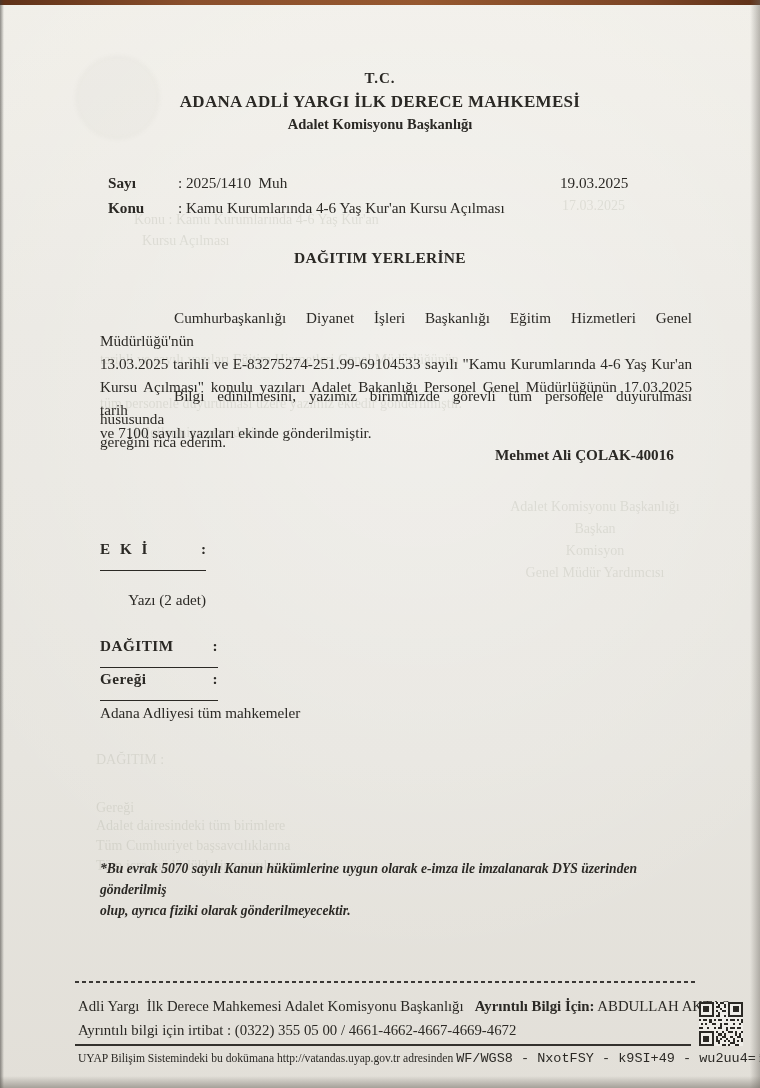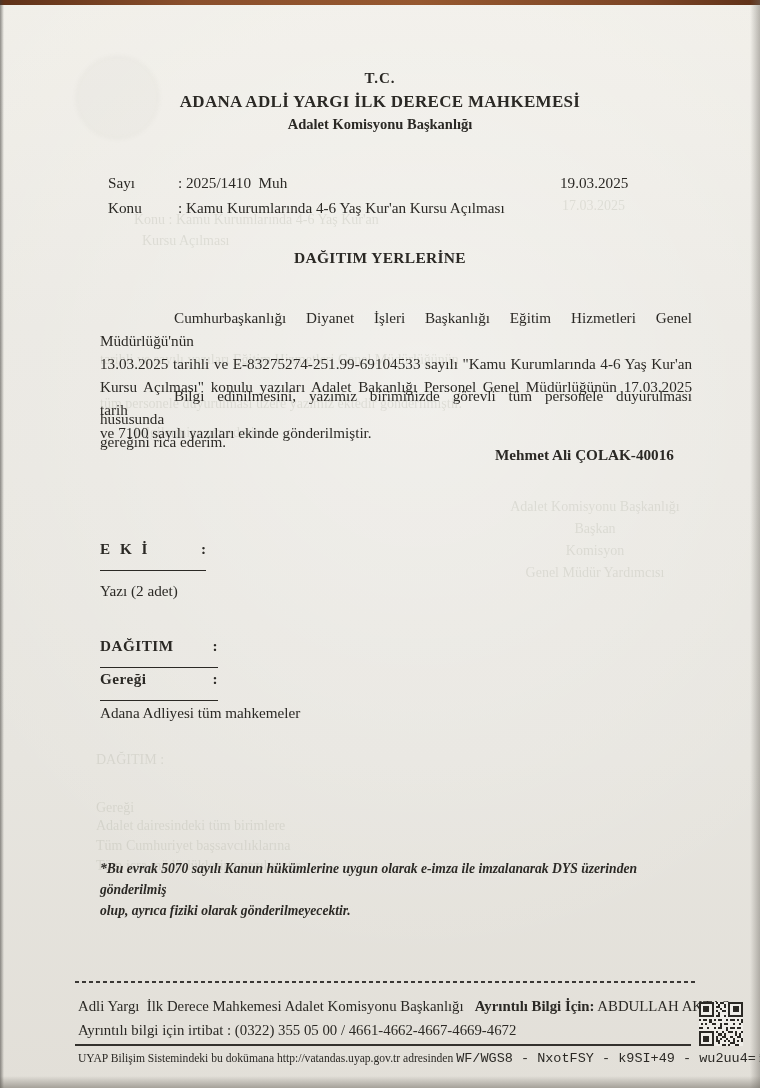--- a/index.html
+++ b/index.html
@@ -27,21 +27,21 @@
 
   .abs{position:absolute;}
   .b{font-weight:bold;}
   .center{text-align:center;width:100%;}
 
   .tc{top:70px;font-size:15px;letter-spacing:1px;}
   .court{top:92px;font-size:17px;letter-spacing:.3px;}
   .office{top:116px;font-size:14.5px;}
 
   .meta-row{left:108px;font-size:15.2px;display:flex;}
-  .meta-label{width:70px;font-weight:normal;}
+  .meta-label{width:70px;font-weight:bold;}
   .meta-value{white-space:pre;}
   .date{left:560px;top:174px;font-size:15.2px;}
 
   .recipient{top:249px;font-size:15.5px;letter-spacing:.3px;}
 
   .bodyblock{left:100px;width:592px;font-size:15.2px;line-height:23px;}
   .jline{text-align:justify;text-align-last:justify;}
   .lastline{text-align:left;}
   .indent1{text-indent:74px;}
 
@@ -127,21 +127,21 @@
 
   <div class="abs sig">
     <div>Mehmet Ali ÇOLAK-40016</div>
   </div>
 
   <div class="abs hblock" style="top:540px;">
     <div class="hrule eki-rule">
       <span>E K İ</span>
       <span style="letter-spacing:0;">:</span>
     </div>
-    <div style="margin-top:11px;">Yazı (2 adet)</div>
+    <div style="margin-top:20px;text-align:right;">Yazı (2 adet)</div>
   </div>
 
   <div class="abs hblock" style="top:637px;">
     <div class="hrule dag-rule">
       <span>DAĞITIM</span>
       <span>:</span>
     </div>
     <div class="hrule dag-rule" style="margin-top:2px;">
       <span>Gereği</span>
       <span>:</span>

